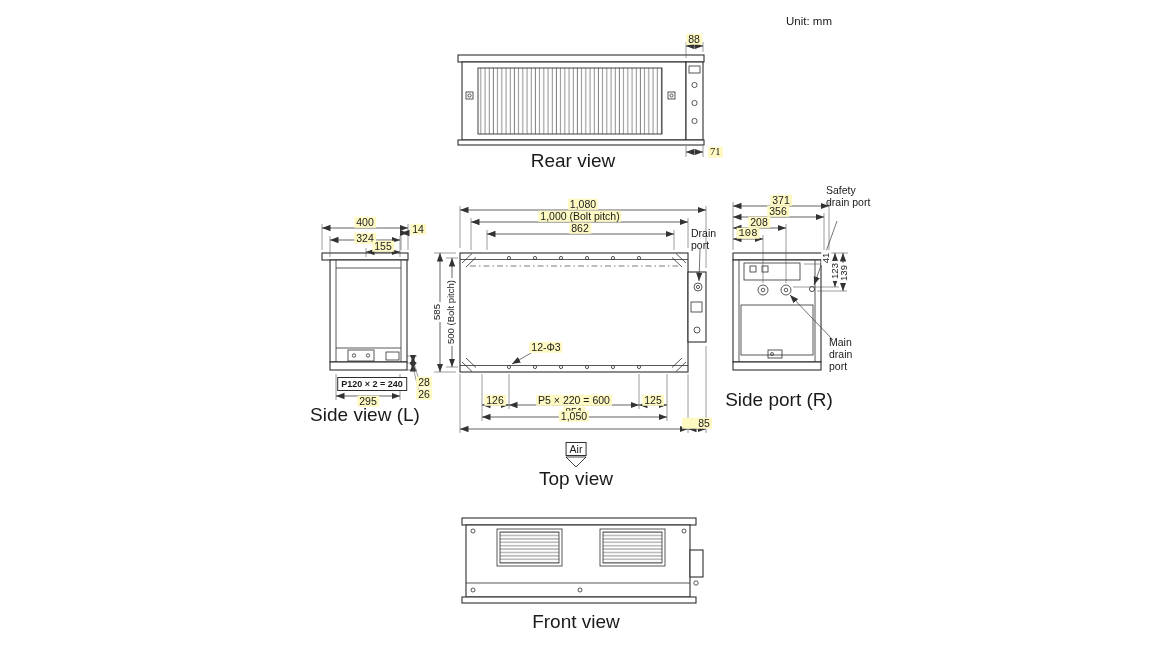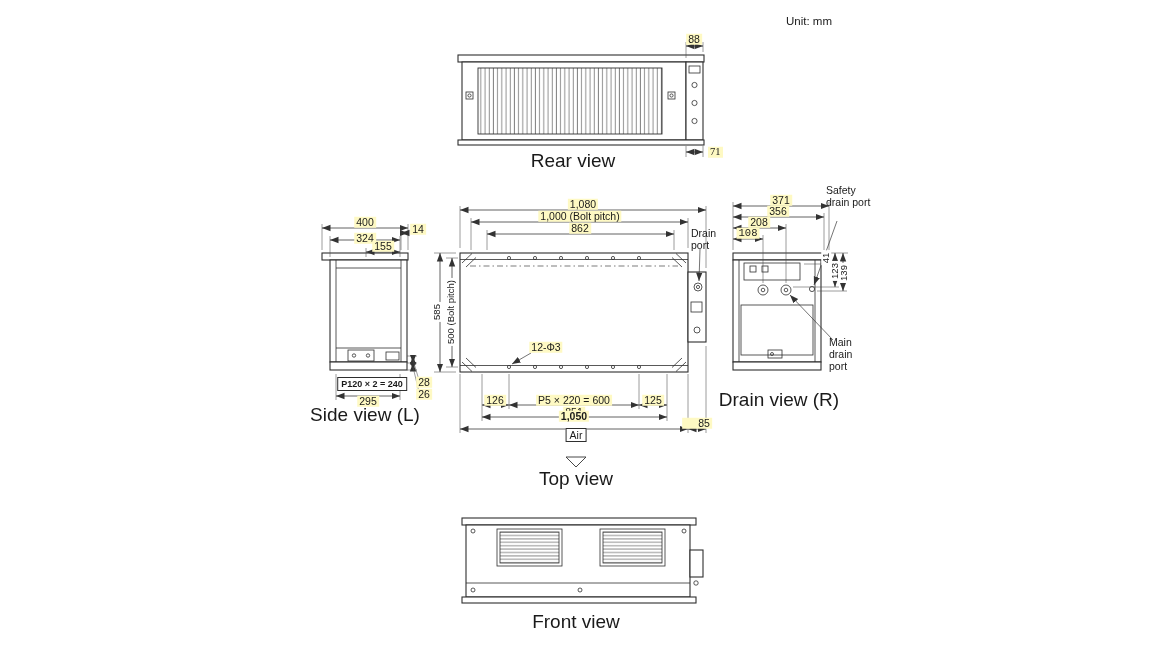--- a/index.html
+++ b/index.html
@@ -267,32 +267,32 @@
   <span class="t num" style="left:583px; top:204px;">1,080</span>
   <span class="t num" style="left:580px; top:216px;">1,000 (Bolt pitch)</span>
   <span class="t num" style="left:580px; top:228px;">862</span>
   <span class="t rot" style="left:437px; top:312px;">585</span>
   <span class="t rot" style="left:451px; top:312px;">500 (Bolt pitch)</span>
   <span class="t num" style="left:546px; top:347px;">12-Φ3</span>
   <span class="t num" style="left:495px; top:400px;">126</span>
   <span class="t num" style="left:574px; top:400px;">P5 × 220 = 600</span>
   <span class="t num" style="left:653px; top:400px;">125</span>
   <span class="t num" style="left:574px; top:412px;">851</span>
-  <span class="t num" style="left:574px; top:416px;font-weight:bold;">1,050</span>
+  <span class="t num" style="left:574px; top:416px;">1,050</span>
   <span class="t num" style="left:697px; top:423px;padding-left:16px;">85</span>
   <div class="t mlabel" style="left:691px; top:228px; width:38px;">Drain port</div>
-  <span class="t airbox boxed" style="left:576px; top:435px;">Air</span>
+  <span class="t airbox boxed" style="left:576px; top:449px;">Air</span>
   <span class="t vlabel" style="left:576px; top:468px;">Top view</span>
 
   <span class="t num" style="left:781px; top:200px;">371</span>
   <span class="t num" style="left:778px; top:211px;">356</span>
   <span class="t num" style="left:759px; top:222px;">208</span>
   <span class="t num" style="left:748px; top:233px;font-family:Liberation Mono, monospace;">108</span>
   <span class="t rot" style="left:826px; top:258px;">41</span>
   <span class="t rot" style="left:835px; top:271px;">123</span>
   <span class="t rot" style="left:844px; top:273px;">139</span>
   <div class="t mlabel" style="left:826px; top:185px; width:46px;">Safety drain port</div>
   <div class="t mlabel" style="left:829px; top:337px; width:42px;">Main drain port</div>
-  <span class="t vlabel" style="left:779px; top:389px;">Drain view (R)</span>
+  <span class="t vlabel" style="left:779px; top:389px;">Side port (R)</span>
 
   <span class="t vlabel" style="left:576px; top:611px;">Front view</span>
 
 </div>
 
 </body></html>

